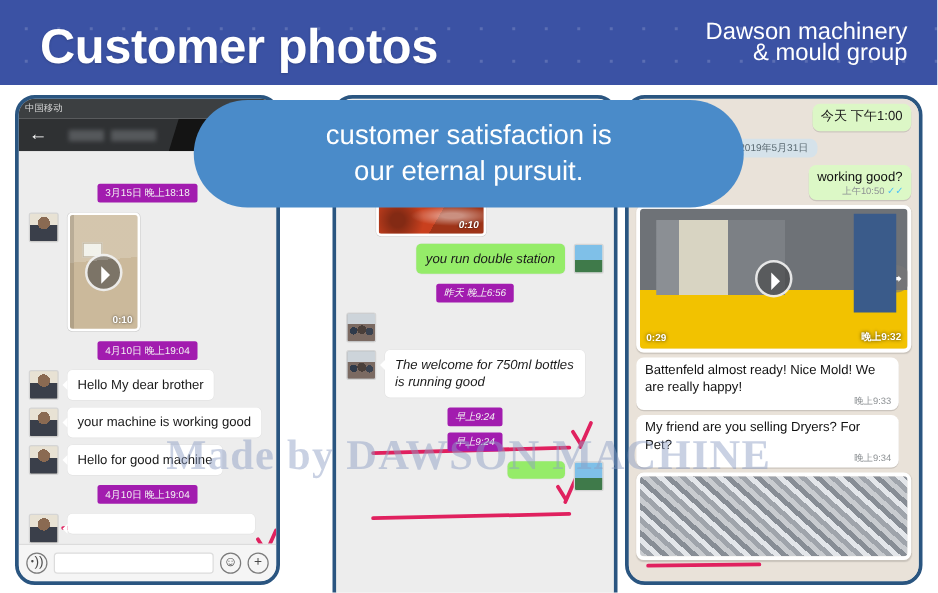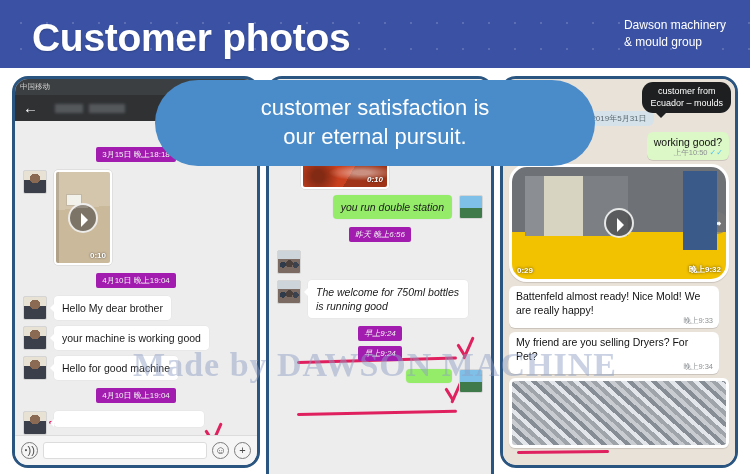--- a/index.html
+++ b/index.html
@@ -28,43 +28,43 @@
     color: #ffffff;
     font-size: 39px;
     font-weight: bold;
     letter-spacing: -0.3px;
     text-shadow: 0 1px 2px rgba(0,0,0,0.18);
   }
   #header-brand {
     position: absolute;
     right: 24px; top: 17px;
     color: #ffffff;
-    font-size: 12px;
+    font-size: 19px;
     line-height: 17px;
-    text-align: left;
+    text-align: right;
     font-weight: 400;
   }
 
   
   #stage {
     position: absolute;
     left: 0; top: 68px;
     width: 750px; height: 406px;
     background: #ffffff;
   }
 
   
   .phone {
     position: absolute;
     border: 3px solid #2a5580;
     border-radius: 16px;
     overflow: hidden;
     background: #ededed;
   }
-  #phone-left   { left: 12px;  top: 8px; width: 248px; height: 392px; }
+  #phone-left   { left: 12px;  top: 8px; width: 212px; height: 392px; }
   #phone-mid    { left: 266px; top: 8px; width: 228px; height: 470px; font-style: italic; }
   #phone-right  { left: 500px; top: 8px; width: 238px; height: 392px; }
 
   .screen { position: absolute; inset: 0; overflow: hidden; }
 
   
   .statusbar {
     position: absolute; left:0; top:0; width:100%; height: 16px;
     background: #3c3f41; color: #d8d8d8;
     font-size: 7.5px; line-height: 16px;
@@ -285,21 +285,20 @@
     font-size: 8px; padding: 2px 7px; border-radius: 6px;
   }
   .wa-media {
     position: relative; margin: 2px 6px;
     border: 3px solid #fff; border-radius: 6px; overflow: hidden;
     box-shadow: 0 1px 1px rgba(0,0,0,.14);
   }
   .machine {
     background: linear-gradient(180deg,#6e7277 0 58%, #f2c200 58% 100%);
     position: relative;
-    border-radius: 18px;
   }
   .machine::before {
     content:""; position:absolute; left:6%; top:8%; width: 48%; height: 54%;
     background: linear-gradient(90deg,#8b8f94 0 18%, #d8d4c2 18% 56%, #7c8085 56% 100%);
   }
   .machine::after {
     content:""; position:absolute; right:4%; top:4%; width: 16%; height: 70%;
     background: linear-gradient(180deg,#3a5b8a 0 100%);
   }
   .scrap {
@@ -528,24 +527,20 @@
       <div class="wa-row">
         <div class="wa-bubble" style="max-width:210px">
           <span>My friend are you selling Dryers? For Pet?</span>
           <span class="wa-time">晚上9:34</span>
         </div>
       </div>
 
       <div class="wa-media scrap" style="height:70px"></div>
     </div>
 
-    <div id="wa-callout">
-      <div>customer from</div>
-      <div>Ecuador – moulds</div>
-    </div>
   </div>
 
   <div id="watermark">Made by DAWSON MACHINE</div>
 
   <div id="speech">
     <div>customer satisfaction is</div>
     <div>our eternal pursuit.</div>
   </div>
 
 </div>

